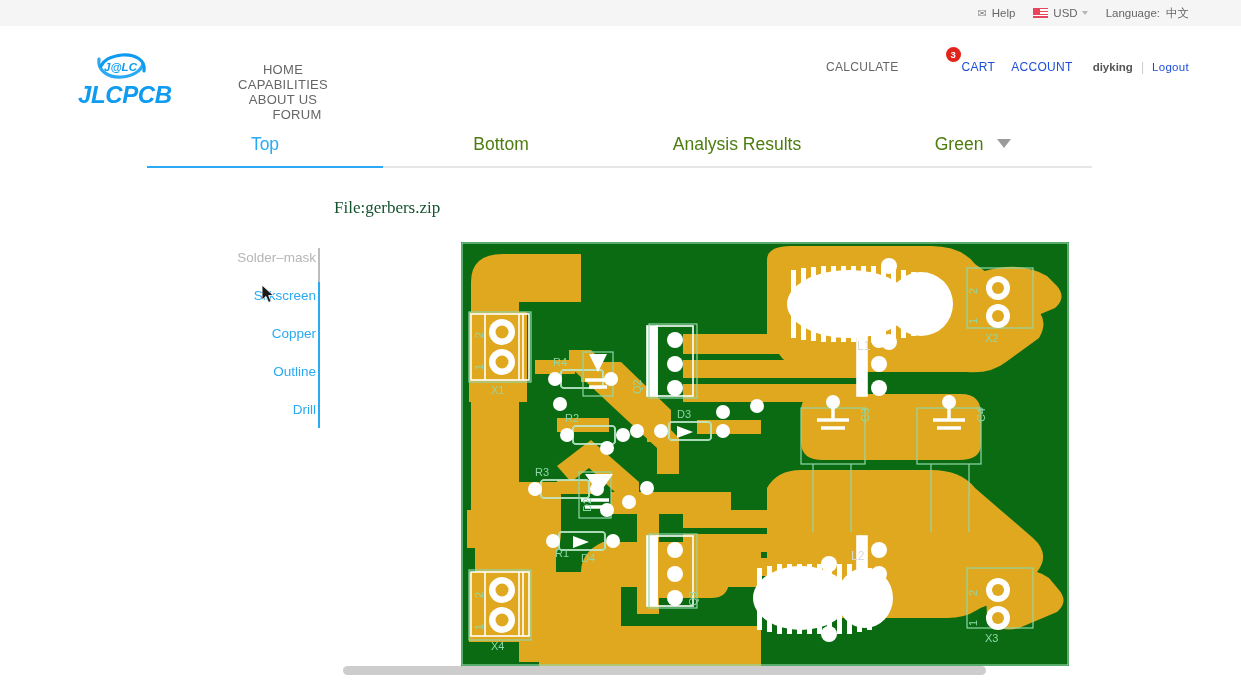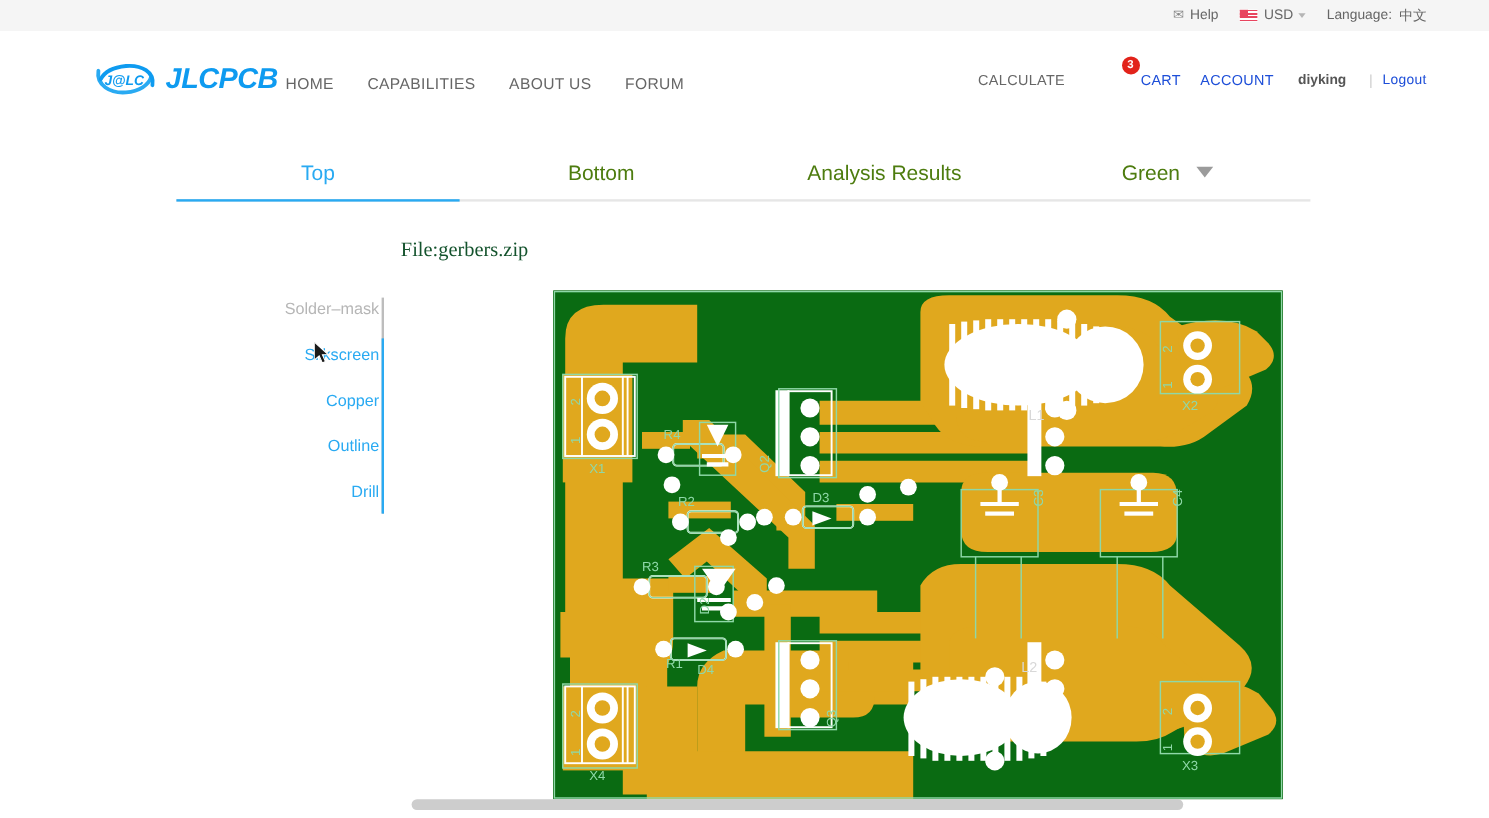--- a/index.html
+++ b/index.html
@@ -30,47 +30,47 @@
     display:inline-block;margin-left:4px;border-left:3.5px solid transparent;
     border-right:3.5px solid transparent;border-top:4px solid #b5b5b5;
   }
   .zh{font-size:11.5px;color:#666;}
 
   
   .main-header{
     position:absolute;left:0;top:26px;width:1241px;height:82px;background:#fff;
   }
   .logo-wrap{
-    position:absolute;left:78px;top:25px;display:flex;align-items:center;
+    position:absolute;left:78px;top:25px;display:flex;align-items:center;flex-direction:column;
   }
   .logo-mark{position:relative;width:53px;height:30px;margin-right:7px;}
   .logo-text{
     font-size:24px;font-weight:bold;font-style:italic;color:#0e9bf0;
     letter-spacing:-0.4px;font-family:"Liberation Sans",sans-serif;
   }
-  .nav{position:absolute;left:238px;top:36px;display:flex;align-items:center;}
+  .nav{position:absolute;left:238px;top:36px;display:flex;align-items:center;flex-direction:column;}
   .nav a{
     color:#666;font-size:13px;text-decoration:none;margin-right:28px;letter-spacing:.3px;
   }
   .nav a:last-child{margin-right:0;}
 
   .header-right{
     position:absolute;right:0;top:34px;display:flex;align-items:center;
     font-size:12px;color:#666;
   }
   .hr-calc{margin-right:63px;letter-spacing:.3px;color:#666;text-decoration:none;}
   .cart-wrap{position:relative;margin-right:16px;display:flex;align-items:center;}
   .cart-badge{
     position:absolute;left:-16px;top:-13px;
     width:15px;height:15px;border-radius:50%;background:#e2231a;color:#fff;
     font-size:9.5px;line-height:15px;text-align:center;font-weight:bold;
   }
   .hr-link{color:#1d4ed8;text-decoration:none;letter-spacing:.3px;}
   .hr-account{margin-right:20px;}
-  .hr-user{font-size:11.5px;color:#555;margin-right:19px;font-weight:bold;}
+  .hr-user{font-size:11.5px;color:#555;margin-right:8px;font-weight:bold;}
   .hr-pipe{color:#ccc;margin-right:8px;}
   .hr-logout{font-size:11.5px;margin-right:52px;}
 
   
   .tabs{
     position:absolute;left:147px;top:127px;width:945px;height:40px;
     display:flex;align-items:flex-end;
   }
   .tab{
     width:236px;text-align:center;font-size:17.5px;color:#4d7c0f;

